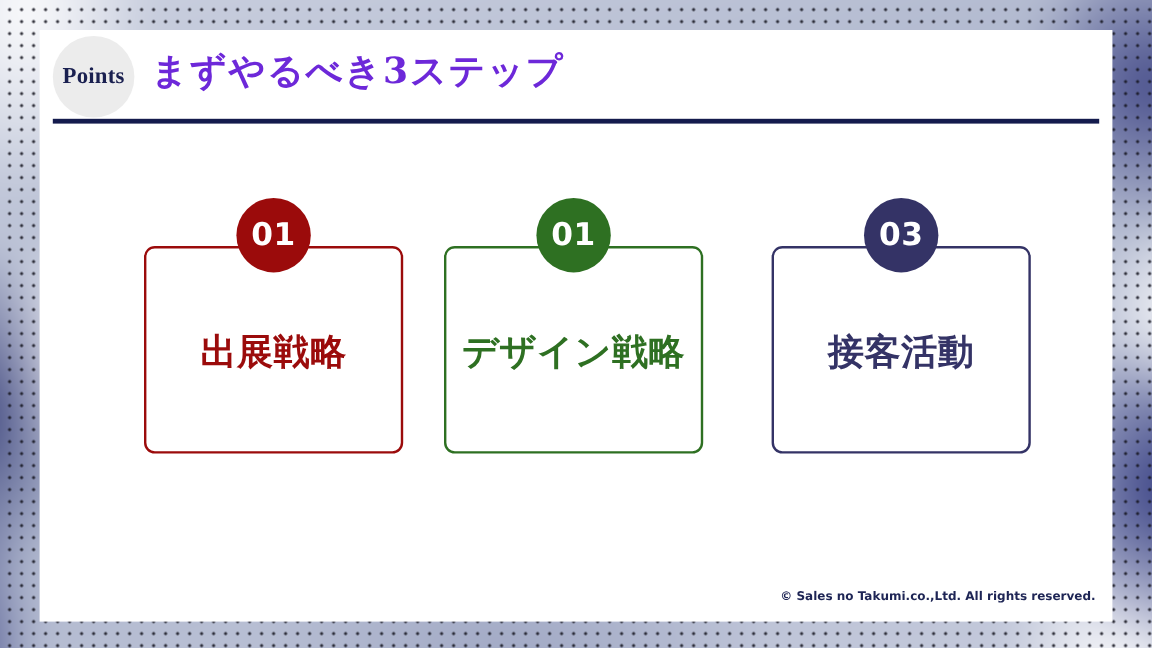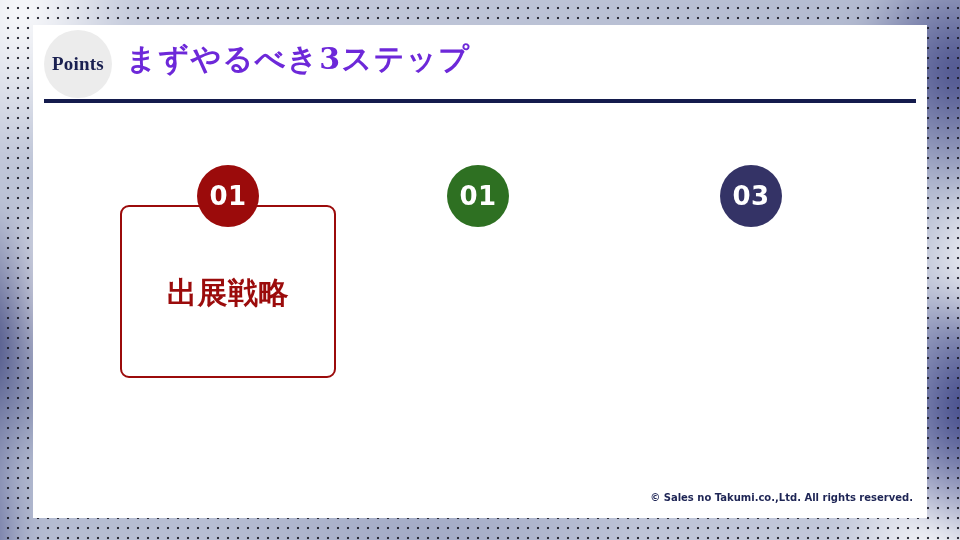--- a/index.html
+++ b/index.html
@@ -209,26 +209,32 @@
         </div>
         <div class="card-box">
           <span class="card-label">出展戦略</span>
         </div>
       </div>
 
       <div class="card-wrap c1" style="color: rgb(46, 112, 34);">
         <div class="card-number">
           <span class="card-number-text">01</span>
         </div>
+        <div class="card-box">
+          <span class="card-label">デザイン戦略</span>
+        </div>
       </div>
 
       <div class="card-wrap c2" style="color: rgb(52, 51, 102);">
         <div class="card-number">
           <span class="card-number-text">03</span>
         </div>
+        <div class="card-box">
+          <span class="card-label">接客活動</span>
+        </div>
       </div>
 
     </div>
 
     <div class="footer-copyright" style="color: rgb(30, 37, 85); margin-left: 37px;">© Sales no Takumi.co.,Ltd. All rights reserved.</div>
 
   </div>
 </div>
 
 </body></html>

